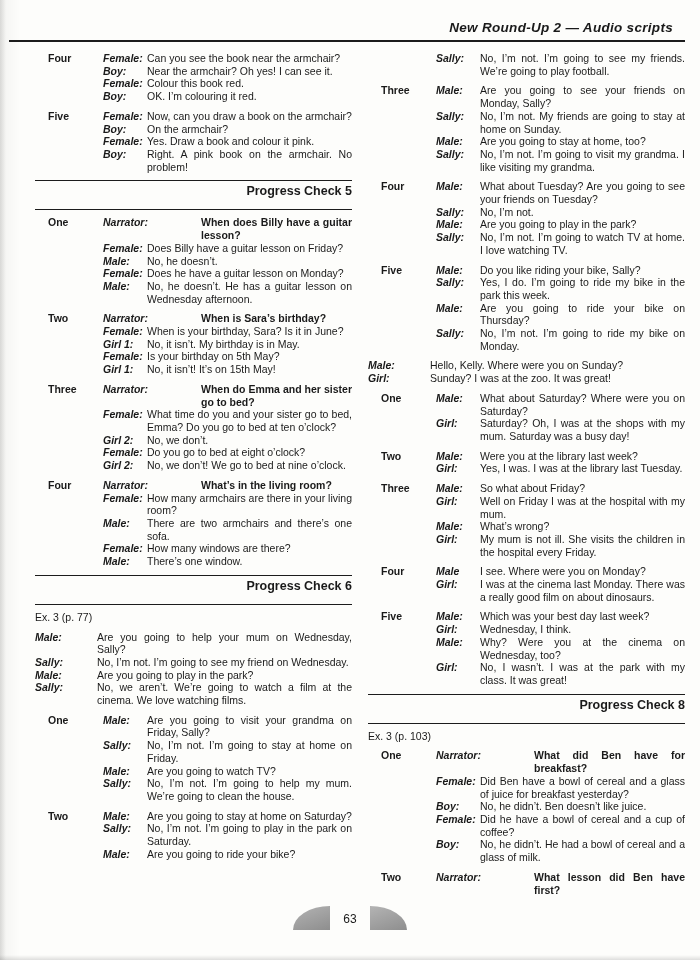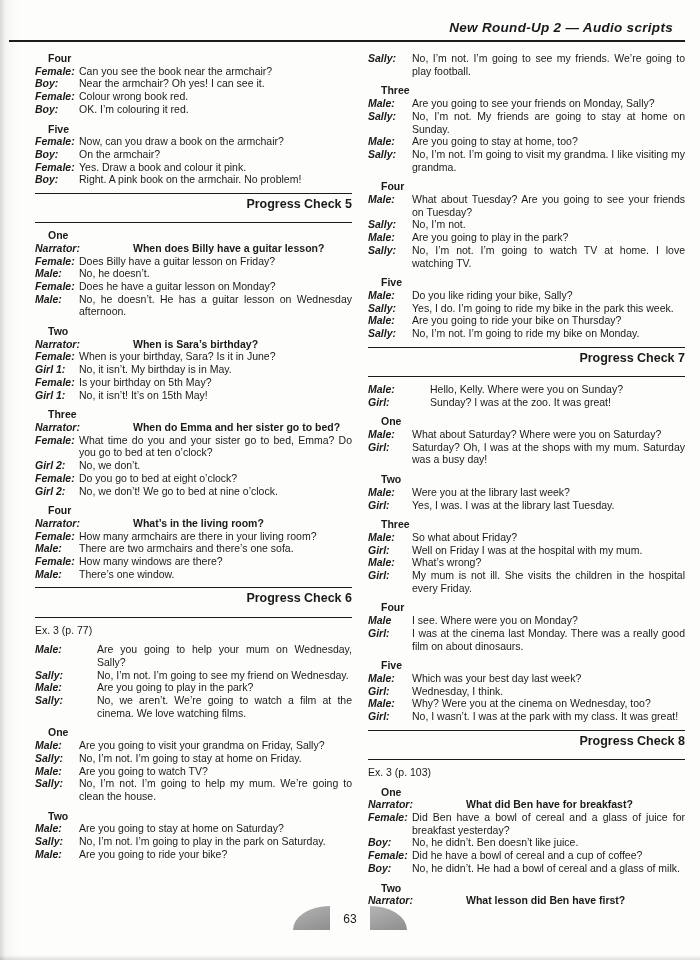--- a/index.html
+++ b/index.html
@@ -39,21 +39,21 @@
     text-align: right;
     font-weight: bold;
     font-size: 12.5px;
     border-top: 1.5px solid #1c1c1c;
     border-bottom: 1.5px solid #1c1c1c;
     padding: 3px 0 10px;
     margin: 3px 0 6px;
   }
   .exercise { margin: 0 0 7px; }
 
-  .item { display: flex; margin-bottom: 7px; flex-direction: column; }
+  .item { display: flex; margin-bottom: 7px; }
   .item .num {
     width: 68px; flex-shrink: 0;
     box-sizing: border-box; padding-left: 13px;
     font-weight: bold;
   }
   .item .lines { flex: 1; min-width: 0; }
   .line { display: flex; }
   .line .spk {
     width: 44px; flex-shrink: 0;
     font-weight: bold; font-style: italic;
@@ -100,21 +100,21 @@
             <div class="line">
               <span class="spk">Female:</span>
               <span class="txt">Can you see the book near the armchair?</span>
             </div>
             <div class="line">
               <span class="spk">Boy:</span>
               <span class="txt">Near the armchair? Oh yes! I can see it.</span>
             </div>
             <div class="line">
               <span class="spk">Female:</span>
-              <span class="txt">Colour wrong book red.</span>
+              <span class="txt">Colour this book red.</span>
             </div>
             <div class="line">
               <span class="spk">Boy:</span>
               <span class="txt">OK. I’m colouring it red.</span>
             </div>
           </div>
         </div>
         <div class="item">
           <div class="num">Five</div>
           <div class="lines">
@@ -364,21 +364,20 @@
             <div class="line">
               <span class="spk">Male:</span>
               <span class="txt">Are you going to ride your bike on Thursday?</span>
             </div>
             <div class="line">
               <span class="spk">Sally:</span>
               <span class="txt">No, I’m not. I’m going to ride my bike on Monday.</span>
             </div>
           </div>
         </div>
-        <div class="heading">Progress Check 7</div>
         <div class="item intro">
           <div class="lines">
             <div class="line">
               <span class="spk">Male:</span>
               <span class="txt">Hello, Kelly. Where were you on Sunday?</span>
             </div>
             <div class="line">
               <span class="spk">Girl:</span>
               <span class="txt">Sunday? I was at the zoo. It was great!</span>
             </div>

